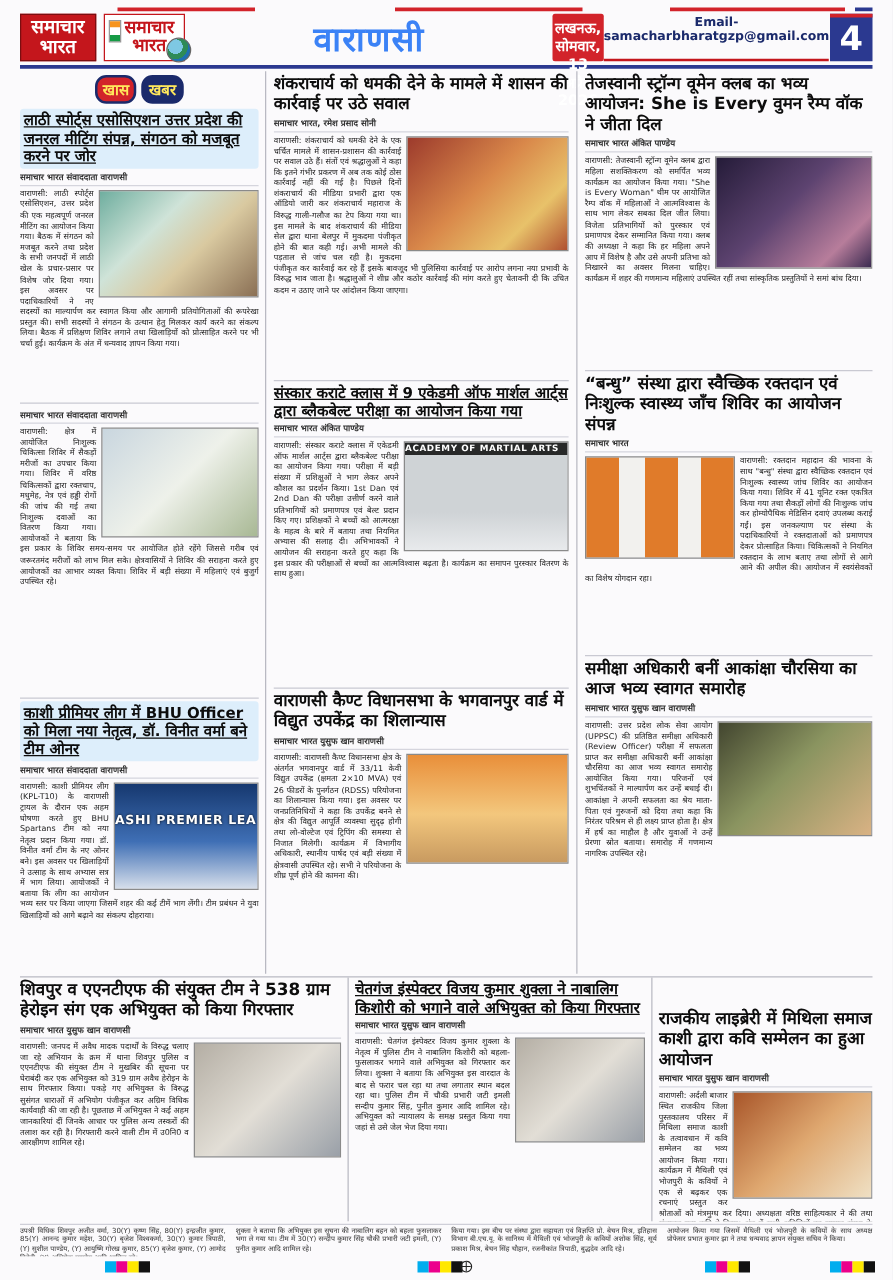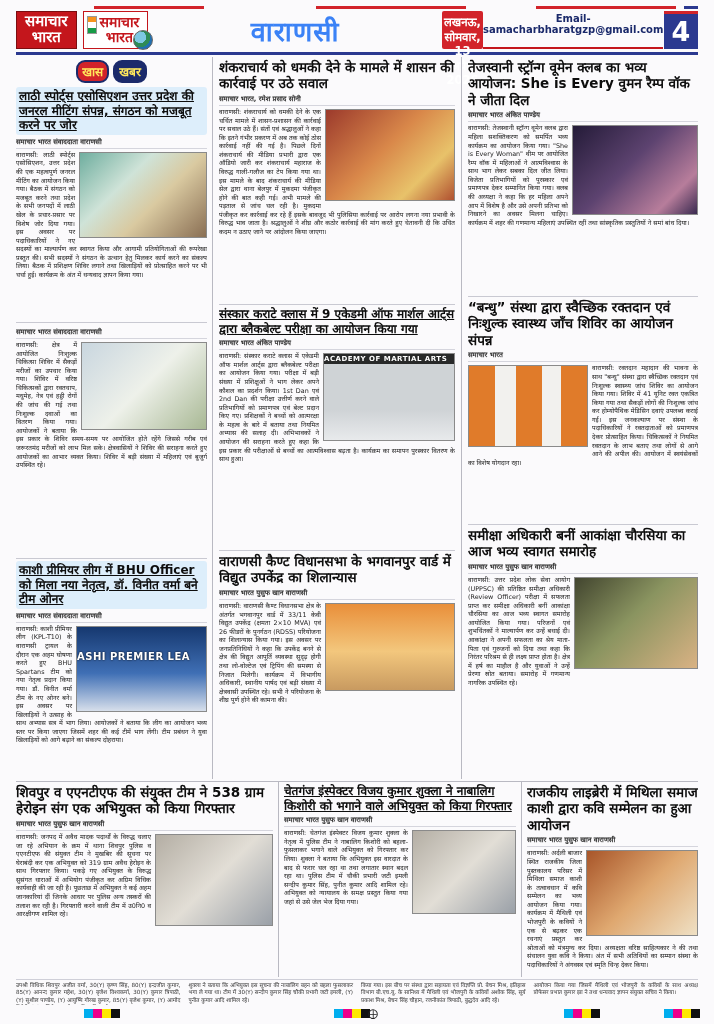--- a/index.html
+++ b/index.html
@@ -59,21 +59,21 @@
   .ph-women{background:linear-gradient(135deg,#241b38,#5d4370 45%,#b77d9b 80%,#3a2a50);}
   .ph-blood{background:linear-gradient(90deg,#e07b2a 0 22%,#f2f1ee 22% 40%,#e07b2a 40% 62%,#f2f1ee 62% 78%,#e07b2a 78%);}
   .ph-portrait{background:linear-gradient(135deg,#42452f,#8a9460 45%,#d9b284);}
   .ph-police{background:linear-gradient(135deg,#b4aea4,#e2ded6 50%,#9aa0a8);}
   .ph-library{background:linear-gradient(135deg,#a85529,#dfa870 50%,#efe0c4);}
 
   
   .bottom { display:flex; height:196px; border-top:1px solid #b9b9c2; margin-top:2px; }
   .b1 { width:262px; padding-right:5px; }
   .b2 { width:244px; border-left:1px solid #b9b9c2; border-right:1px solid #b9b9c2; padding:0 5px; }
-  .b3 { flex:1; padding-left:5px; }
+  .b3 { flex:1; padding-left:5px;margin-top:23px; }
   .bottom article { border-bottom:none; height:100%; }
 
   
   .micro { display:flex; gap:8px; border-top:1px solid #cfcfd8; margin-top:2px; padding-top:2px; height:26px; overflow:hidden; }
   .micro div { flex:1; font-size:5.6px; line-height:1.3; text-align:justify; color:#333; }
   .marks { position:relative; height:16px; margin-top:2px; }
   .mg { position:absolute; top:2px; display:flex; }
   .mg i { width:9px; height:9px; display:block; }
   .mc{background:#00adee;} .mm{background:#ec008c;} .my{background:#ffe800;} .mk{background:#111;}
   .mg1{left:68px;} .mg2{left:318px;} .mg3{left:548px;} .mg4{left:648px;}
@@ -138,21 +138,21 @@
         <div>
           <figure class="photo ph-medical" style="width:126px;height:88px"></figure>
           <p class="txt">वाराणसी: क्षेत्र में आयोजित निःशुल्क चिकित्सा शिविर में सैकड़ों मरीजों का उपचार किया गया। शिविर में वरिष्ठ चिकित्सकों द्वारा रक्तचाप, मधुमेह, नेत्र एवं हड्डी रोगों की जांच की गई तथा निःशुल्क दवाओं का वितरण किया गया। आयोजकों ने बताया कि इस प्रकार के शिविर समय-समय पर आयोजित होते रहेंगे जिससे गरीब एवं जरूरतमंद मरीजों को लाभ मिल सके। क्षेत्रवासियों ने शिविर की सराहना करते हुए आयोजकों का आभार व्यक्त किया। शिविर में बड़ी संख्या में महिलाएं एवं बुजुर्ग उपस्थित रहे।</p>
         </div>
       </article>
 
       <article style="height:218px">
         <h2 class="hl sm tint">काशी प्रीमियर लीग में BHU Officer को मिला नया नेतृत्व, डॉ. विनीत वर्मा बने टीम ओनर</h2>
         <div class="byline">समाचार भारत संवाददाता वाराणसी</div>
         <div>
-          <figure class="photo ph-kpl" style="width:131px;height:86px">
+          <figure class="photo ph-kpl" style="width:116px;height:86px">
             <span class="ovl mid">ASHI PREMIER LEA</span>
           </figure>
           <p class="txt">वाराणसी: काशी प्रीमियर लीग (KPL-T10) के वाराणसी ट्रायल के दौरान एक अहम घोषणा करते हुए BHU Spartans टीम को नया नेतृत्व प्रदान किया गया। डॉ. विनीत वर्मा टीम के नए ओनर बने। इस अवसर पर खिलाड़ियों ने उत्साह के साथ अभ्यास सत्र में भाग लिया। आयोजकों ने बताया कि लीग का आयोजन भव्य स्तर पर किया जाएगा जिसमें शहर की कई टीमें भाग लेंगी। टीम प्रबंधन ने युवा खिलाड़ियों को आगे बढ़ाने का संकल्प दोहराया।</p>
         </div>
       </article>
     </div>
 
     <div class="colM">
       <article style="height:248px">
         <h2 class="hl">शंकराचार्य को धमकी देने के मामले में शासन की कार्रवाई पर उठे सवाल</h2>

